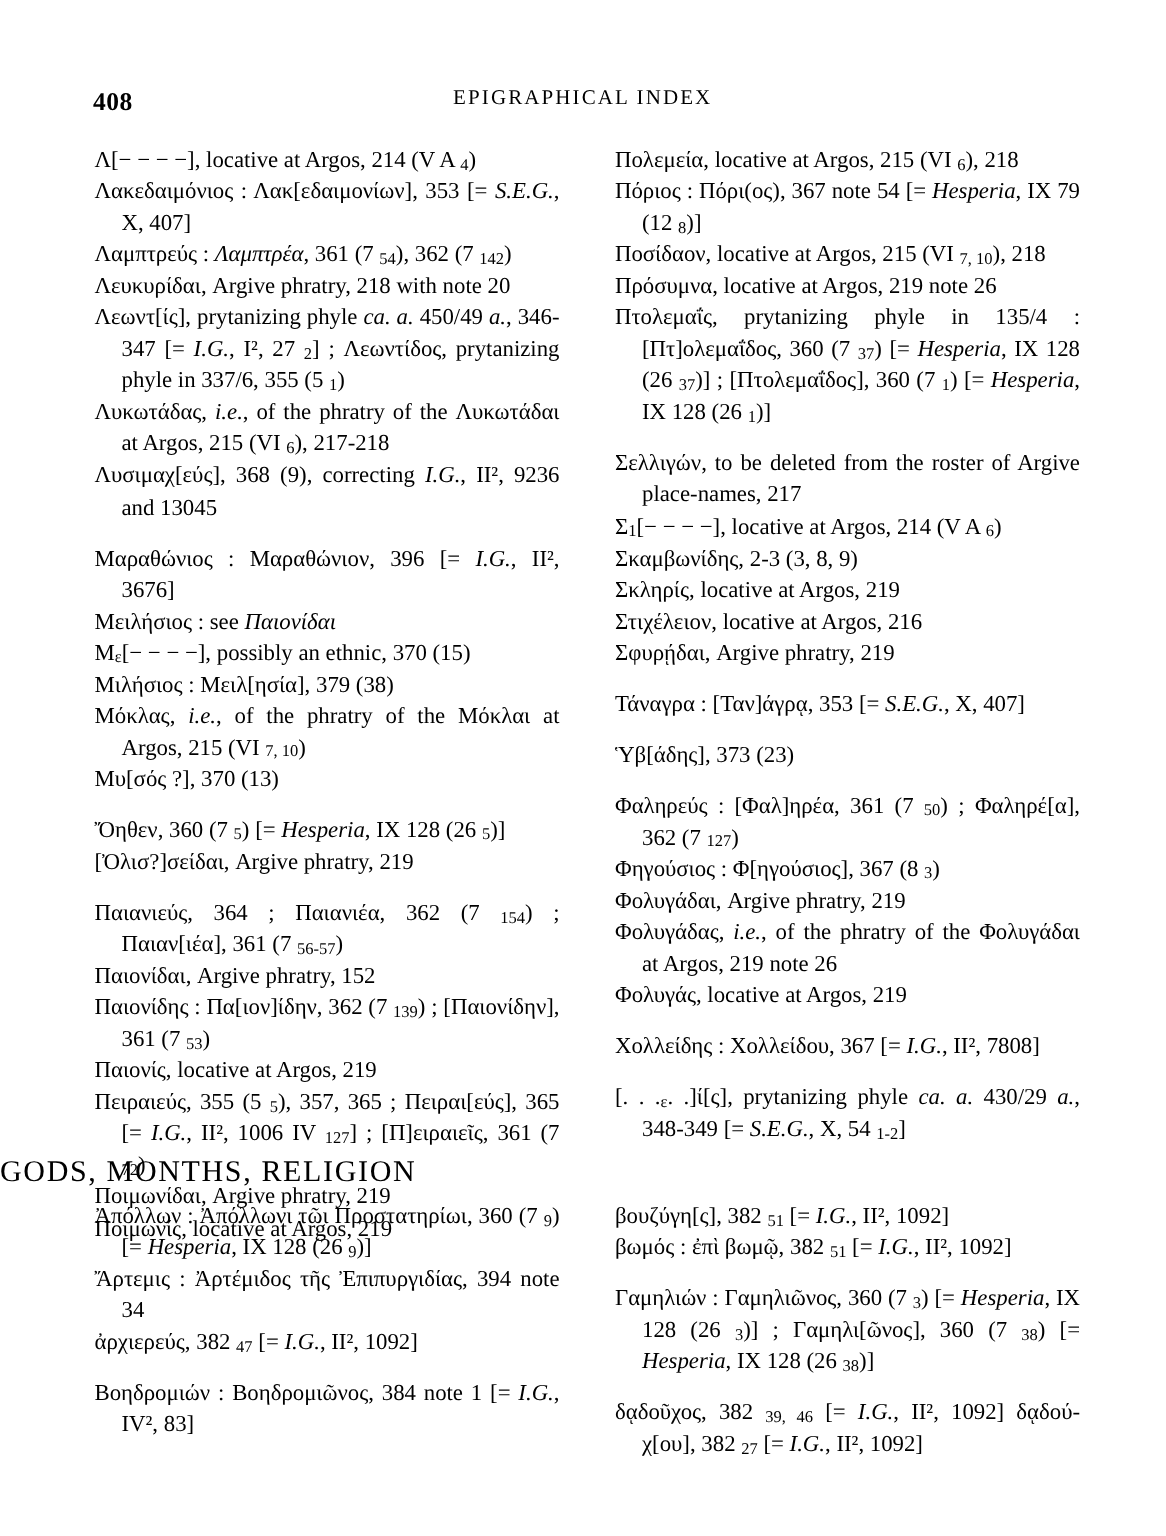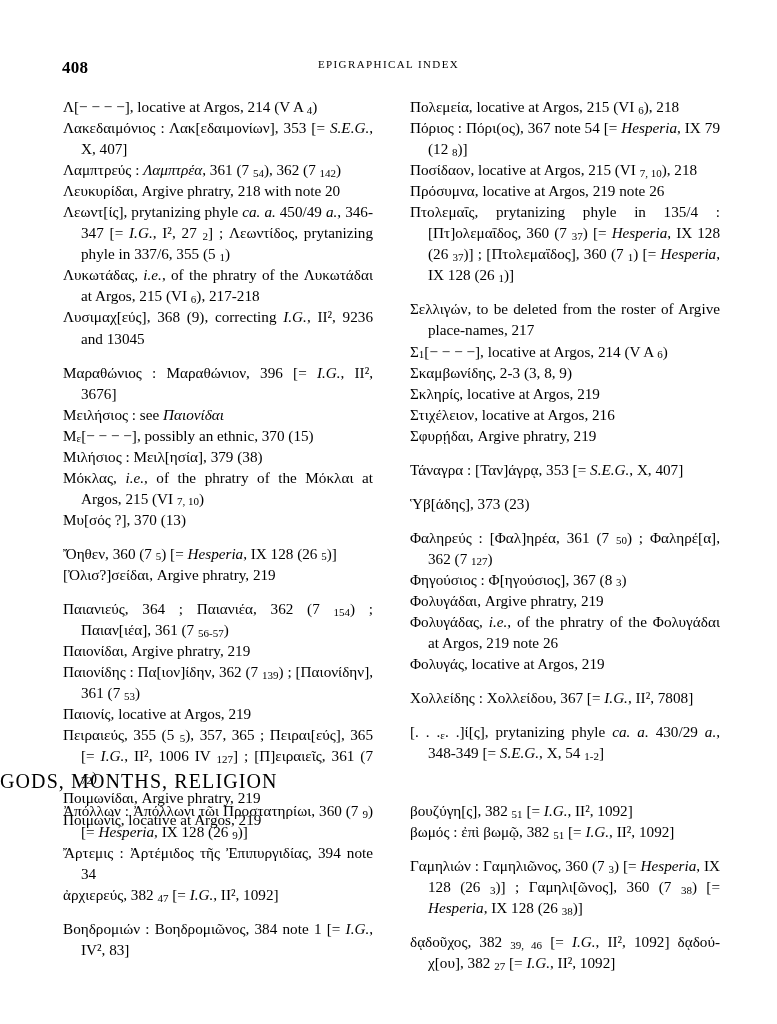--- a/index.html
+++ b/index.html
@@ -36,21 +36,21 @@
     font-size: 17px;
     font-weight: bold;
     letter-spacing: 0.3px;
   }
   .running-head {
     position: absolute;
     left: 0;
     top: 0;
     width: 777px;
     text-align: center;
-    font-size: 11px;
+    font-size: 14px;
     letter-spacing: 1.4px;
   }
   .columns {
     position: absolute;
     top: 96px;
     left: 60px;
     width: 660px;
     display: flex;
     gap: 34px;
   }
@@ -118,21 +118,21 @@
         <div class="entry">Μειλήσιος : see <i>Παιονίδαι</i></div>
         <div class="entry">Μ<span class="sub">ε</span>[− − − −], possibly an ethnic, 370 (15)</div>
         <div class="entry">Μιλήσιος : Μειλ[ησία], 379 (38)</div>
         <div class="entry">Μόκλας, <i>i.e.</i>, of the phratry of the Μόκλαι at Argos, 215 (VI <span class="sub">7, 10</span>)</div>
         <div class="entry">Μυ[σός ?], 370 (13)</div>
         <div class="gap"></div>
         <div class="entry">Ὄηθεν, 360 (7 <span class="sub">5</span>) [= <i>Hesperia</i>, IX 128 (26 <span class="sub">5</span>)]</div>
         <div class="entry">[Ὀλισ?]σείδαι, Argive phratry, 219</div>
         <div class="gap"></div>
         <div class="entry">Παιανιεύς, 364 ; Παιανιέα, 362 (7 <span class="sub">154</span>) ; Παιαν[ιέα], 361 (7 <span class="sub">56-57</span>)</div>
-        <div class="entry">Παιονίδαι, Argive phratry, 219</div>
+        <div class="entry">Παιονίδαι, Argive phratry, 152</div>
         <div class="entry">Παιονίδης : Πα[ιον]ίδην, 362 (7 <span class="sub">139</span>) ; [Παιονίδην], 361 (7 <span class="sub">53</span>)</div>
         <div class="entry">Παιονίς, locative at Argos, 219</div>
         <div class="entry">Πειραιεύς, 355 (5 <span class="sub">5</span>), 357, 365 ; Πειραι[εύς], 365 [= <i>I.G.</i>, II², 1006 IV <span class="sub">127</span>] ; [Π]ειραιεῖς, 361 (7 <span class="sub">72</span>)</div>
         <div class="entry">Ποιμωνίδαι, Argive phratry, 219</div>
         <div class="entry">Ποιμωνίς, locative at Argos, 219</div>
       </div>
     <div class="col">
         <div class="entry">Πολεμεία, locative at Argos, 215 (VI <span class="sub">6</span>), 218</div>
         <div class="entry">Πόριος : Πόρι(ος), 367 note 54 [= <i>Hesperia</i>, IX 79 (12 <span class="sub">8</span>)]</div>
         <div class="entry">Ποσίδαον, locative at Argos, 215 (VI <span class="sub">7, 10</span>), 218</div>

